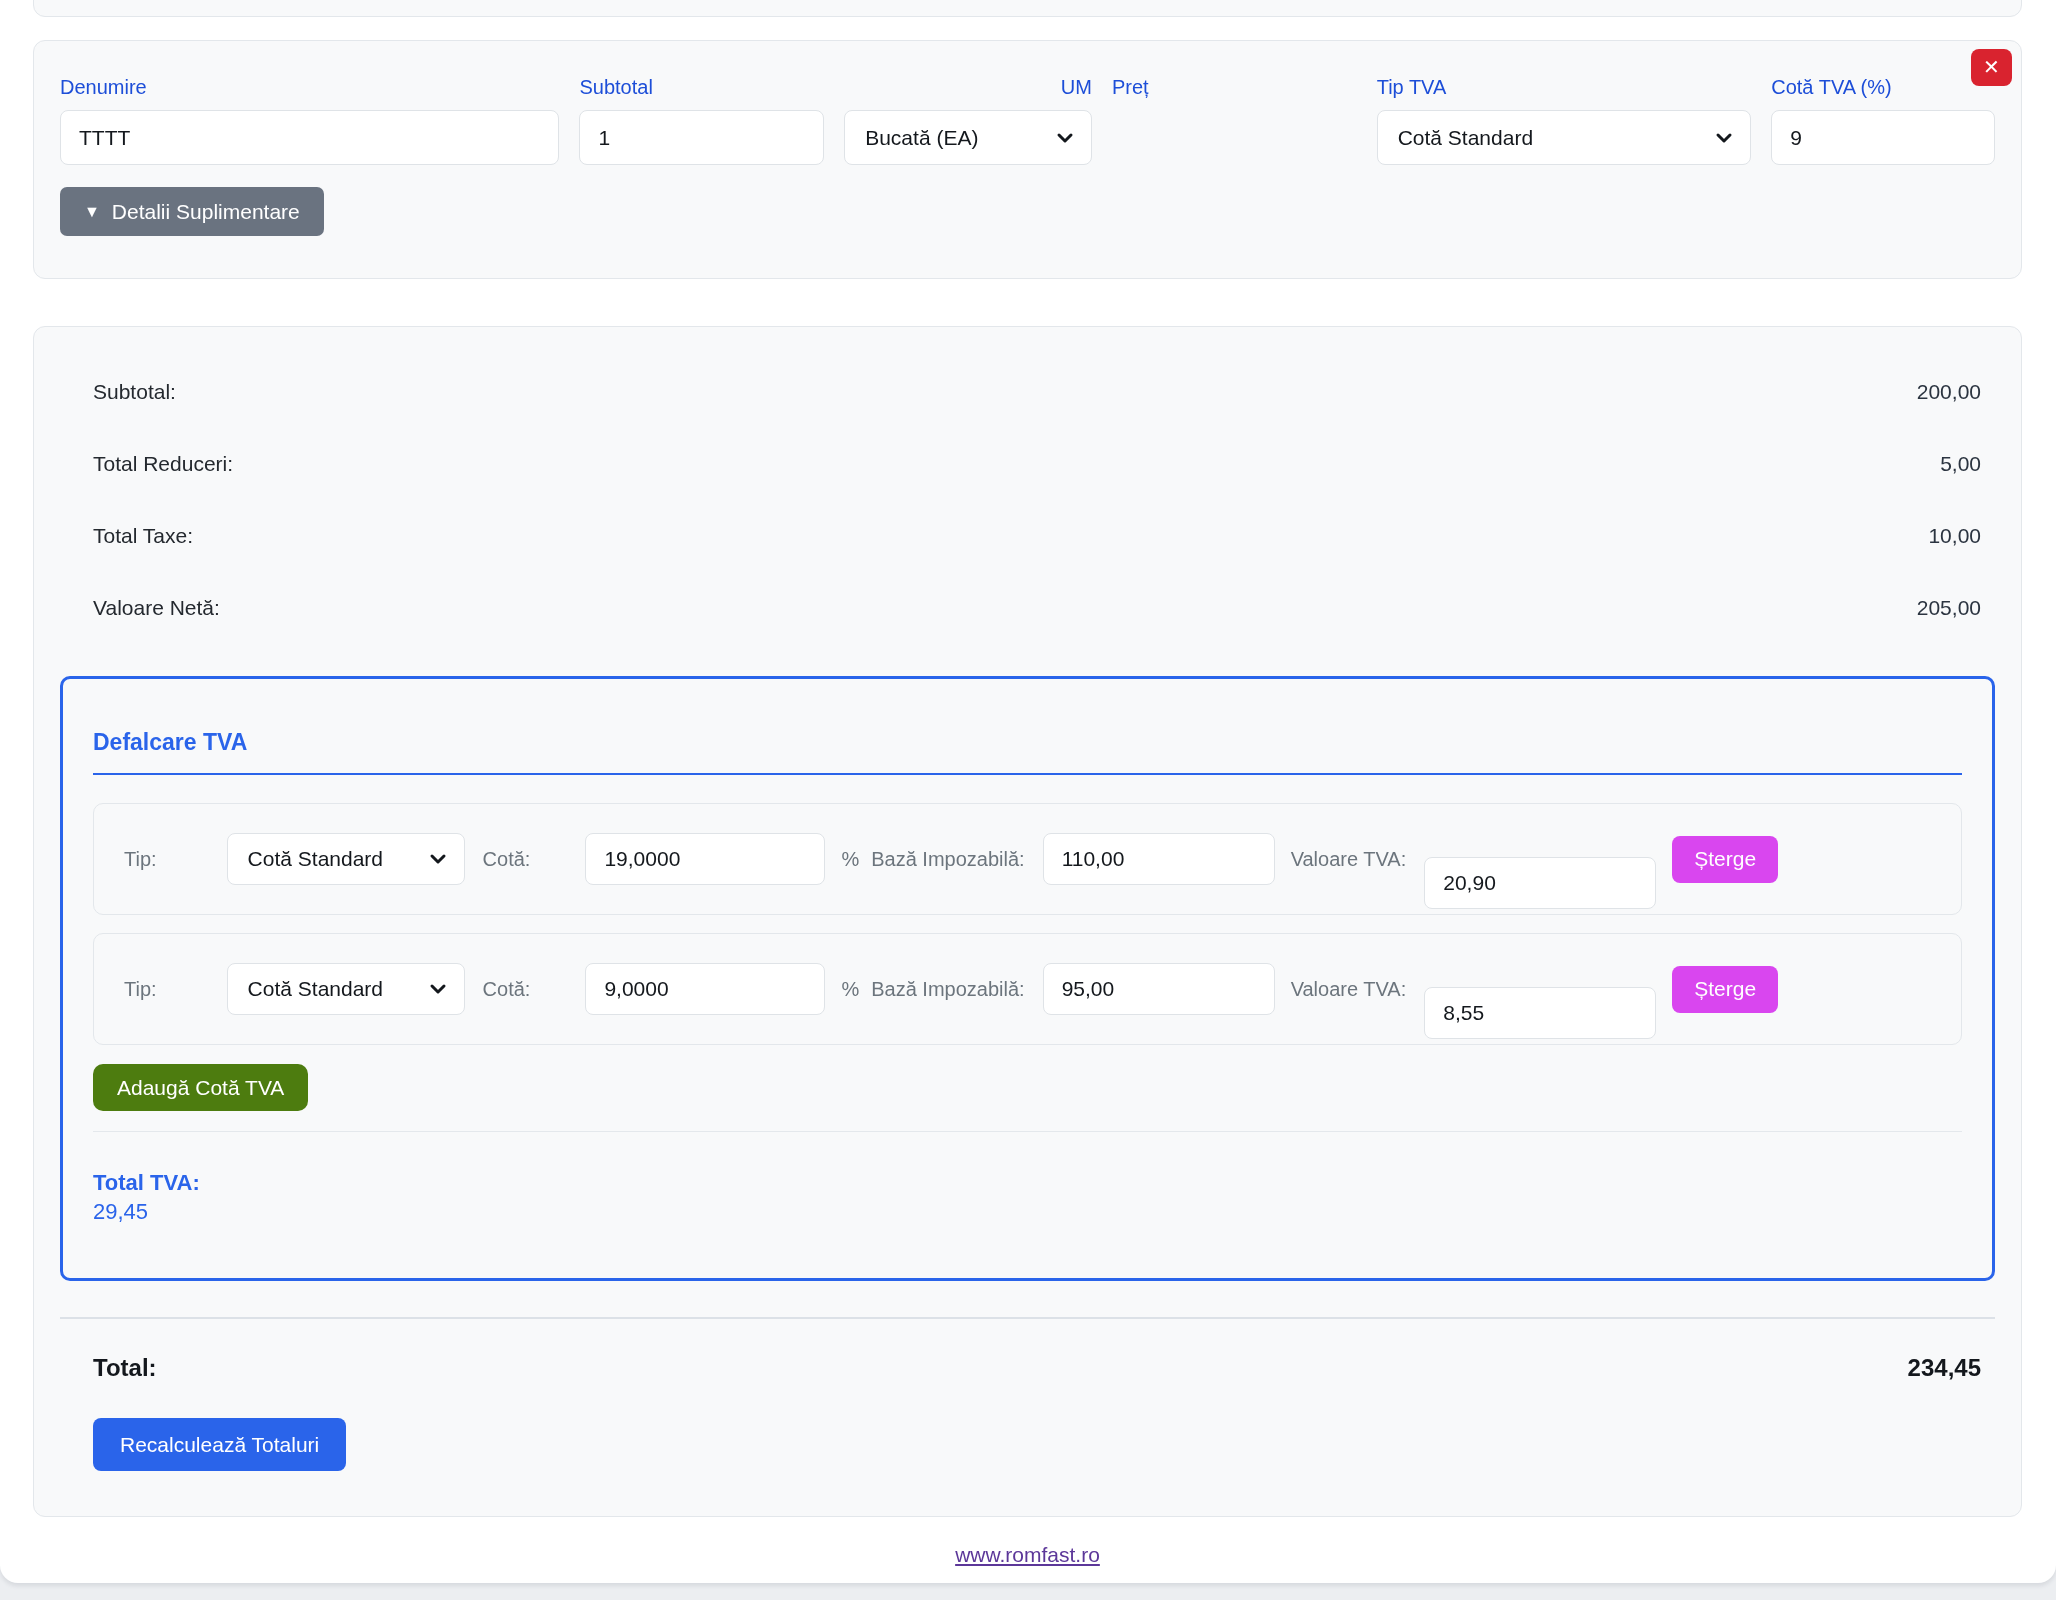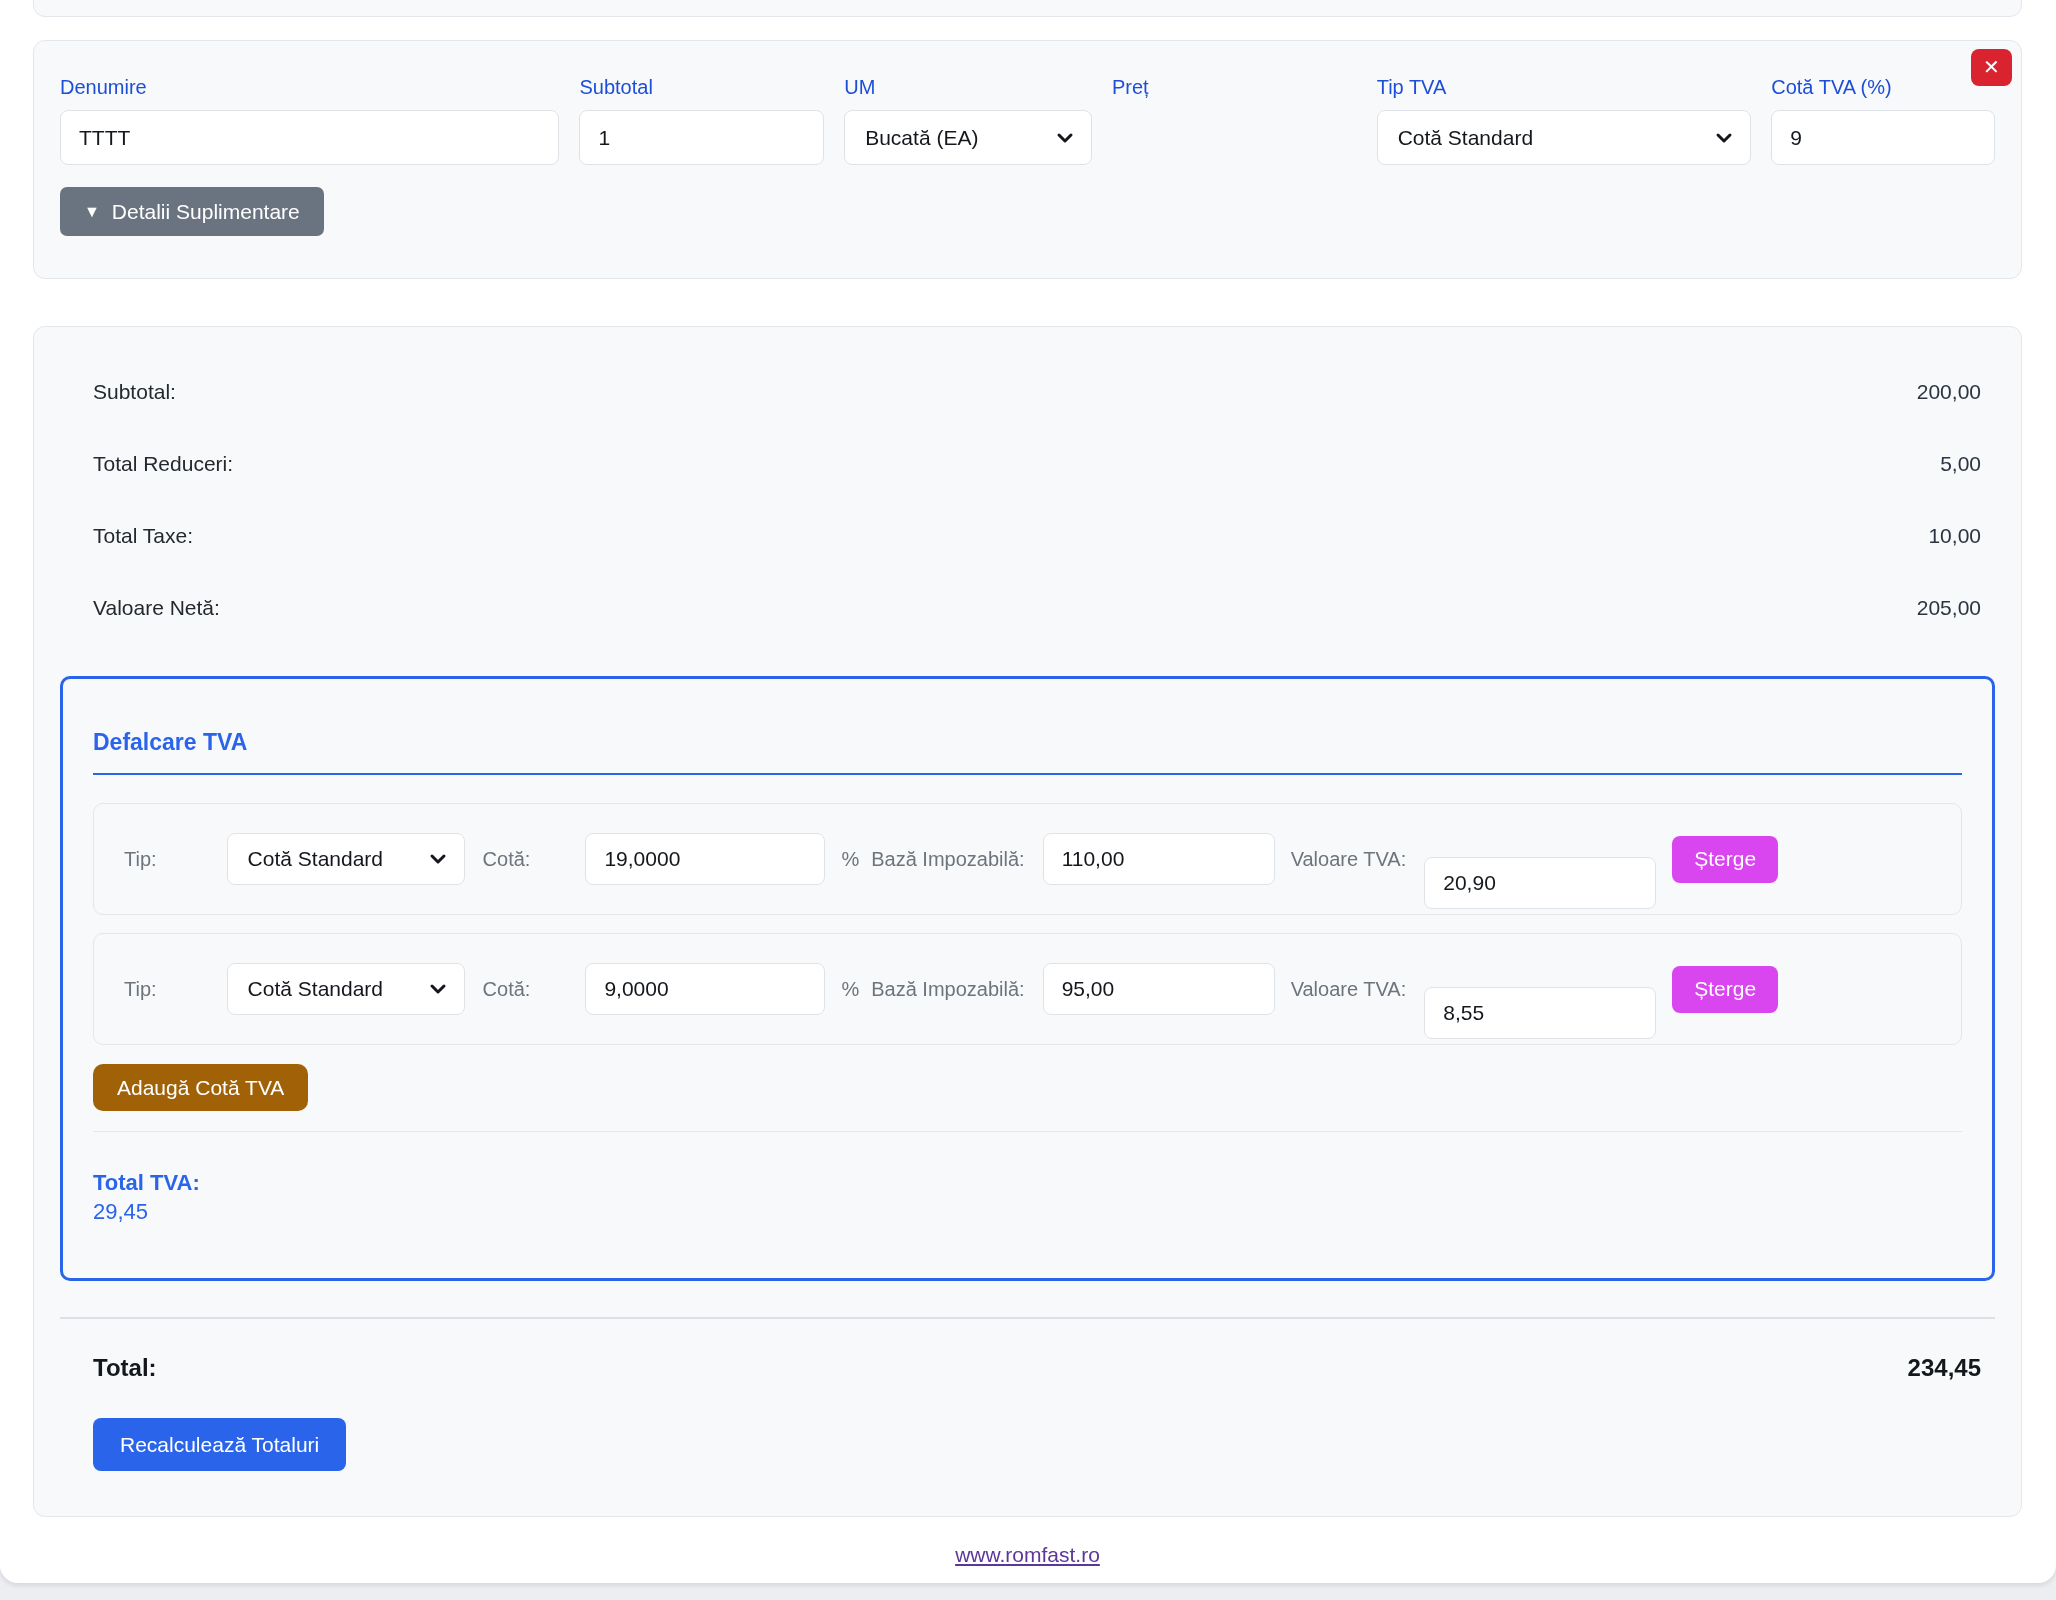--- a/index.html
+++ b/index.html
@@ -32,21 +32,21 @@
 
   
   .card-item {
     position:relative;
     margin-top:23px;
     padding:33px 26px 42px 26px;
   }
   .fields-row { display:flex; }
   .field { display:flex; flex-direction:column; }
   .field + .field { margin-left:20px; }
-  .f0 { width:500px; } .f1 { width:245px; } .f2 { width:248px; }
+  .f0 { width:500px; } .f1 { width:245px; } .f2 { width:248px;text-align:right; }
   .f3 { width:245px; } .f4 { width:375px; } .f5 { width:224px; }
   .field-label {
     font-size:20px; color:#1d4ed8; line-height:27px; margin-bottom:9px;
   }
   .tbox, .sbox {
     height:55px; background:#fff;
     border:1px solid #dfe3e7; border-radius:8px;
     font-size:21px; color:#14181d;
     width:100%;
   }
@@ -113,21 +113,21 @@
   .btn-danger {
     margin-left:16px;
     height:47px; padding:0 22px;
     background:#d946ef; color:#fff;
     border:none; border-radius:8px;
     font-size:21px; cursor:pointer; white-space:nowrap;
   }
   .btn-add {
     margin-top:19px;
     height:47px; padding:0 24px;
-    background:#a16207; color:#fff;
+    background:#4d7c0f; color:#fff;
     border:none; border-radius:10px;
     font-size:21px; cursor:pointer;
   }
   .sec-hr { border:none; border-top:1px solid #e4e8ec; margin-top:20px; }
   .vat-total-row {
     margin-top:36px;
     display:flex; justify-content:space-between;
     font-size:22px; line-height:29px;
     padding-right:20px;
     flex-direction:column;

